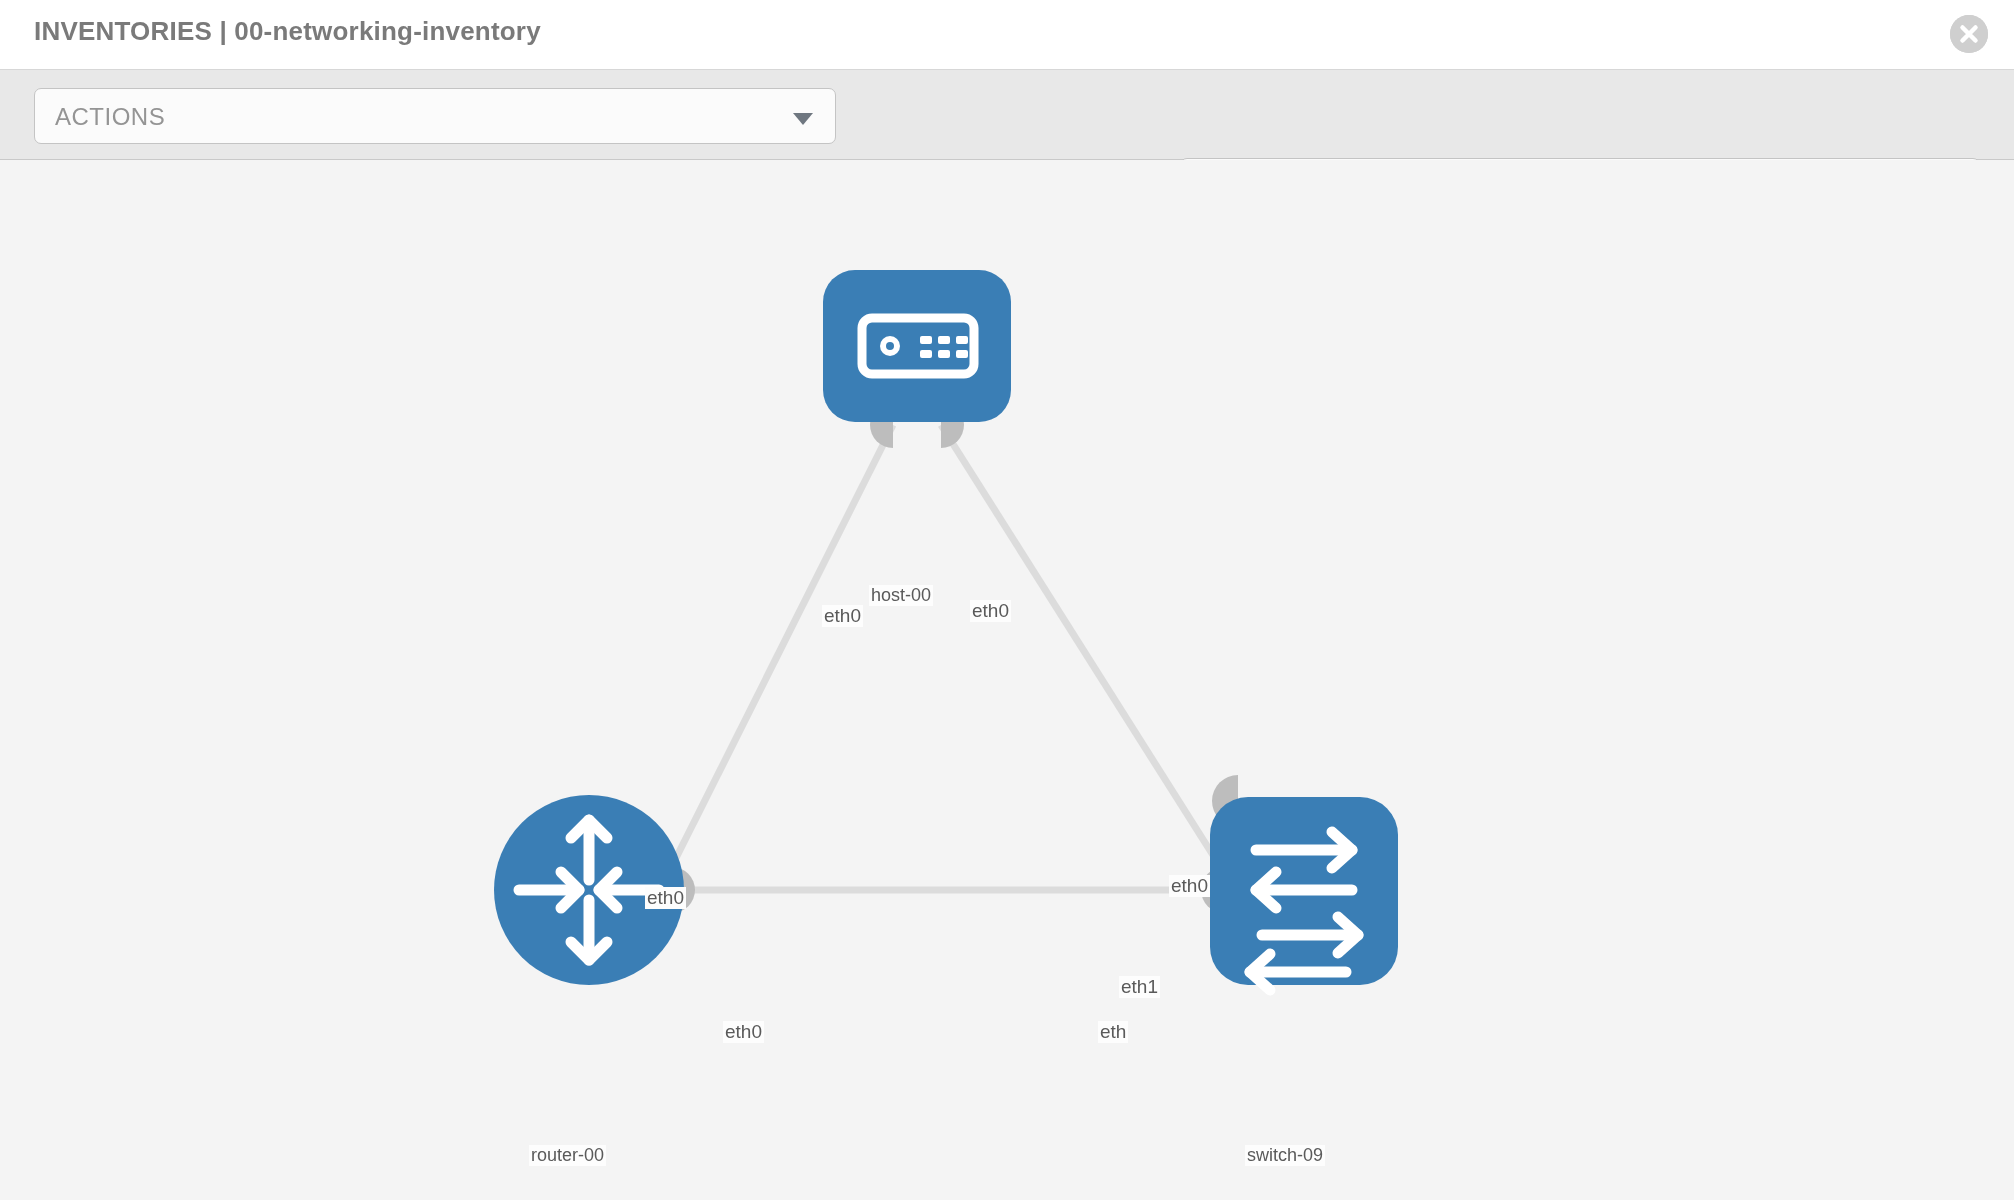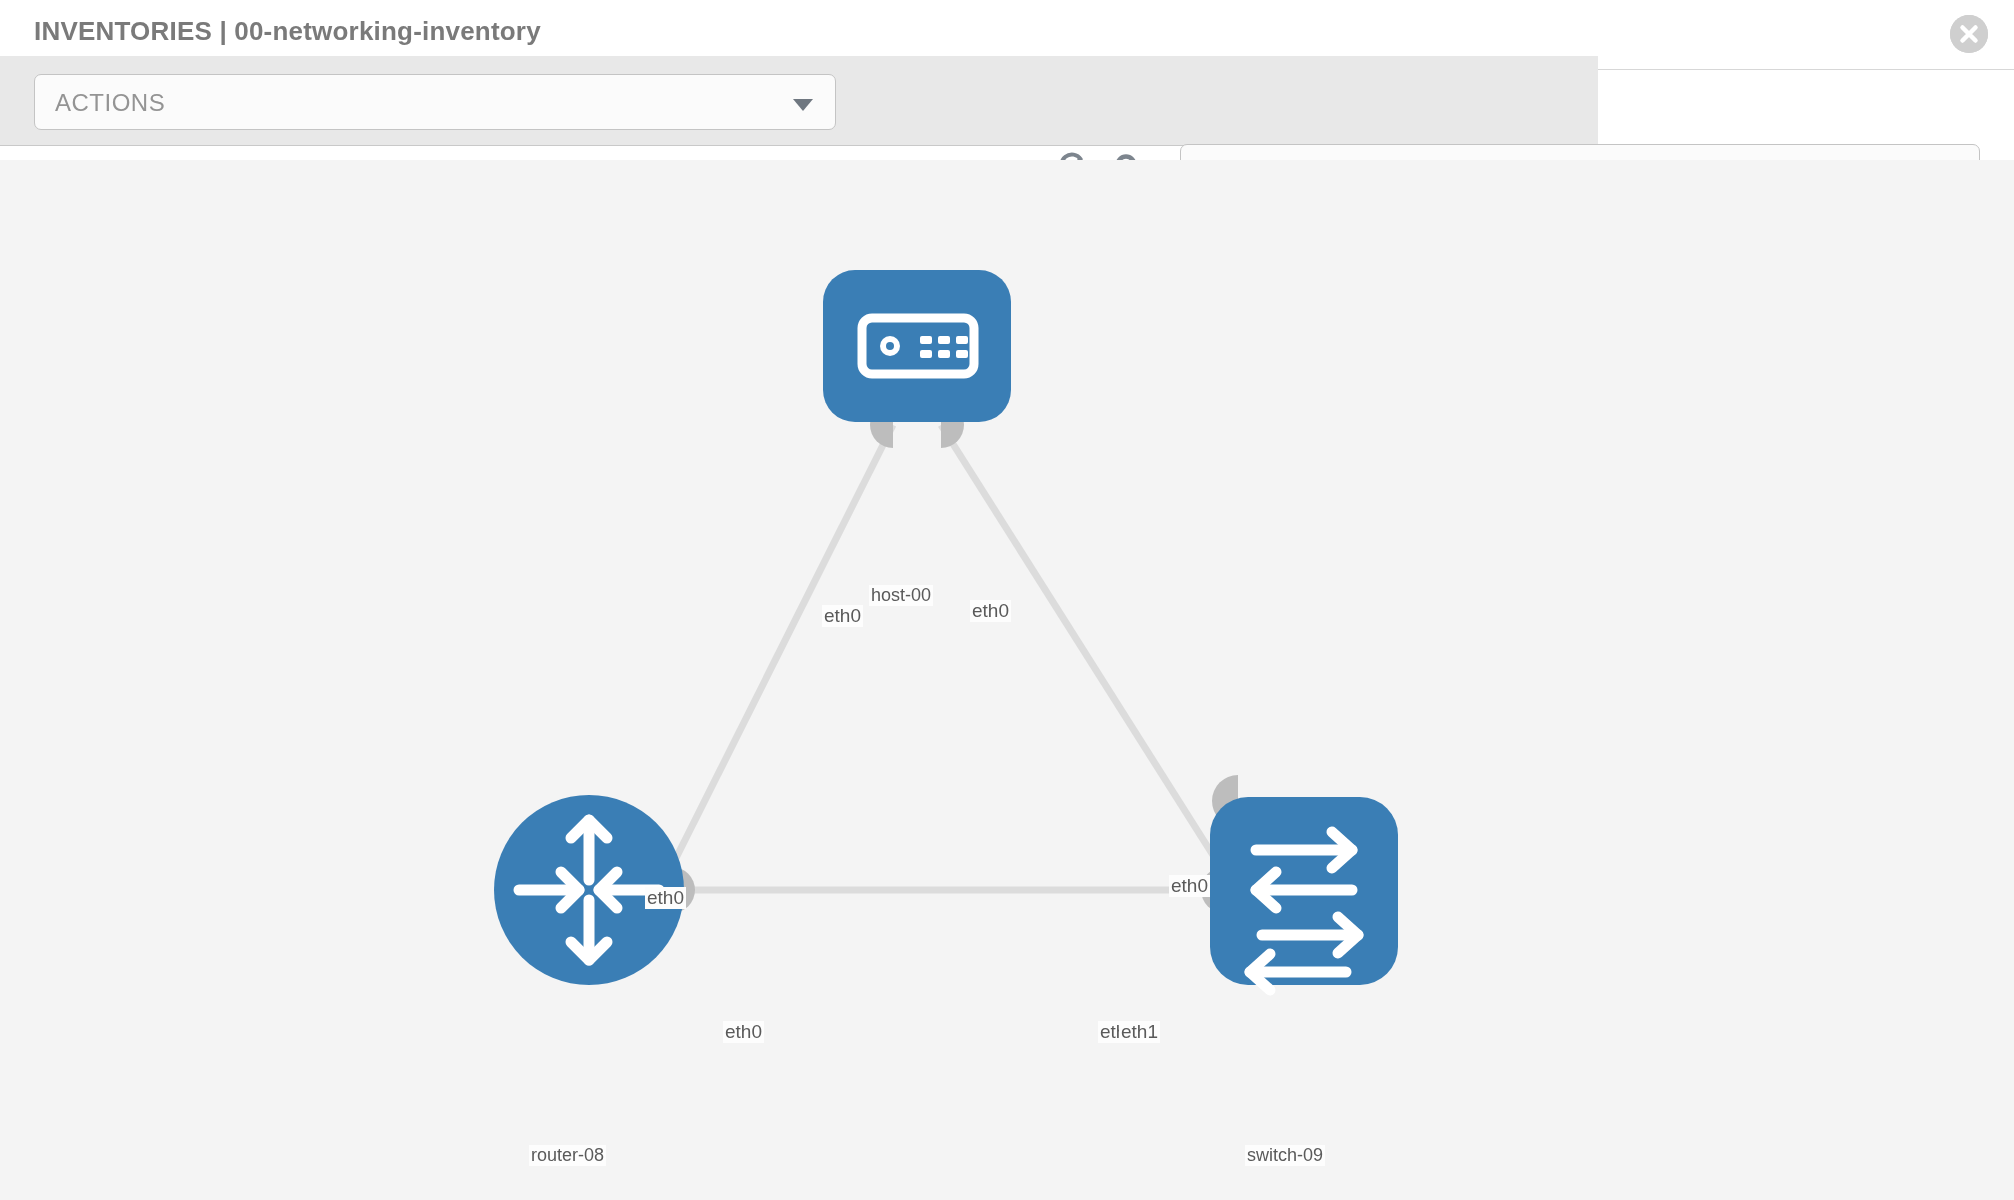--- a/index.html
+++ b/index.html
@@ -24,21 +24,21 @@
   }
   .close-btn {
     position: absolute; right: 26px; top: 15px;
     width: 38px; height: 38px; border-radius: 50%;
     background: #cfcfcf; cursor: pointer;
   }
   .close-btn svg { display: block; }
 
   
   .toolbar {
-    position: absolute; left: 0; top: 56px; width: 1598px; height: 90px;
+    position: absolute; left: 0; top: 70px; width: 2014px; height: 90px;
     background: #e8e8e8;
     border-bottom: 1px solid #c9c9c9;
   }
   .actions-select {
     position: absolute; left: 34px; top: 18px;
     width: 802px; height: 56px;
     background: #fbfbfb;
     border: 1px solid #c4c4c4; border-radius: 7px;
     cursor: pointer;
   }
@@ -235,22 +235,22 @@
         </g>
       </g>
     </svg>
 
     <div class="iflabel" style="left:822px;  top:445px;">eth0</div>
     <div class="iflabel" style="left:970px;  top:440px;">eth0</div>
     <div class="iflabel" style="left:645px;  top:727px;">eth0</div>
     <div class="iflabel" style="left:1169px; top:715px;">eth0</div>
     <div class="iflabel" style="left:723px;  top:861px;">eth0</div>
     <div class="iflabel" style="left:1098px; top:861px;">eth</div>
-    <div class="iflabel" style="left:1119px; top:861px;">eth1</div>
+    <div class="iflabel" style="left:1119px; top:816px;">eth1</div>
 
     <div class="nodelabel" style="left:869px;  top:425px;">host-00</div>
-    <div class="nodelabel" style="left:529px;  top:985px;">router-08</div>
+    <div class="nodelabel" style="left:529px;  top:985px;">router-00</div>
     <div class="nodelabel" style="left:1245px; top:985px;">switch-09</div>
 
   </div>
 
 
 </div>
 
 </body></html>

